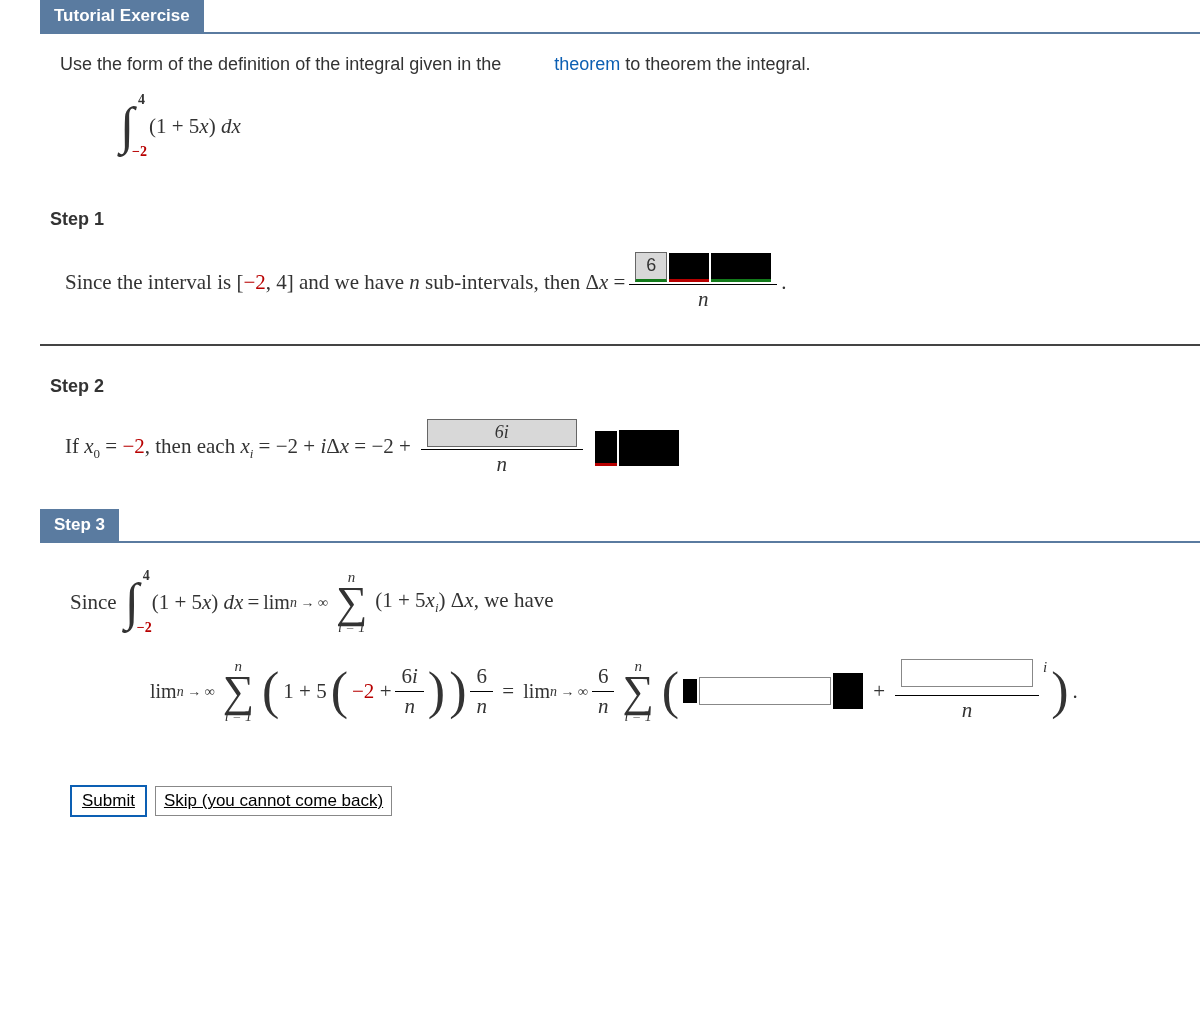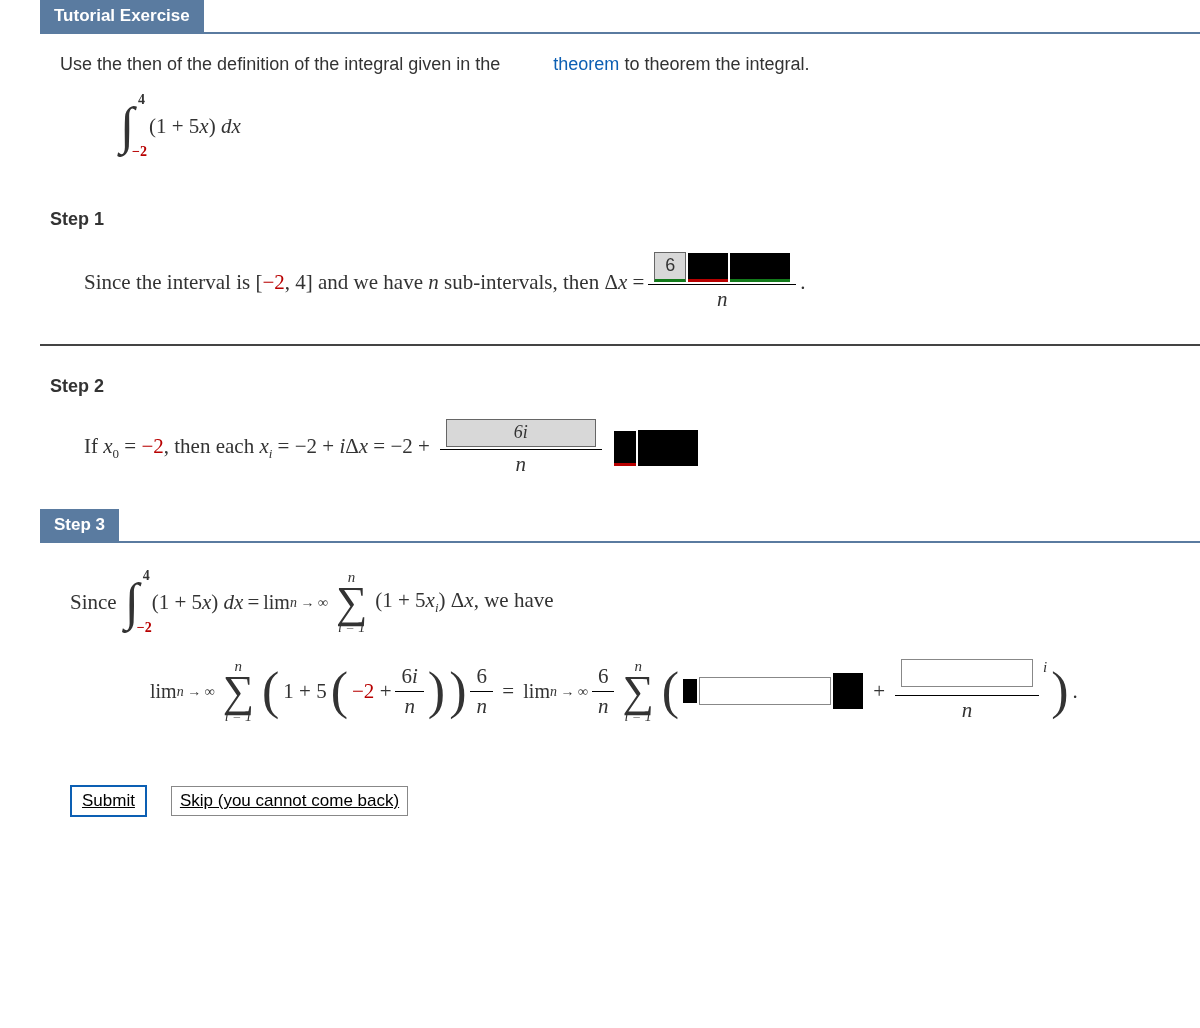--- a/index.html
+++ b/index.html
@@ -57,21 +57,21 @@
   }
 
   
   .it { font-style: italic; font-family: "Times New Roman", serif; font-size: 21px;}
   .serif { font-family: "Times New Roman", serif; font-size: 21px;}
   .row {
     display: flex;
     align-items: center;
     flex-wrap: nowrap;
     gap: 4px;
-    padding-left: 84px;
+    padding-left: 65px;
   }
 
   
   .integral-wrap {
     display: inline-flex;
     align-items: center;
     vertical-align: middle;
   }
   .int-sign-col {
     display: flex;
@@ -162,21 +162,21 @@
     font-family: "Times New Roman", serif;
     font-size: 52px;
     line-height: 40px;
   }
 
   
   .submit-bar {
     margin: 30px 0 0 70px;
     display: flex;
     align-items: center;
-    gap: 24px;
+    gap: 8px;
   }
   .submit-btn {
     border: 2px solid #0c5fb3;
     color: #000;
     background: #fff;
     padding: 4px 10px;
     font-size: 17px;
     text-decoration: underline;
     cursor: pointer;
   }
@@ -191,21 +191,21 @@
 </style>
 </head>
 <body>
 
 <div class="section-divider">
   <div class="section-tab">Tutorial Exercise</div>
   <div class="spacer"></div>
 </div>
 
 <div class="content">
-  <span>Use the then of the definition of the integral given in the </span>
+  <span>Use the form of the definition of the integral given in the </span>
   <a href="#" class="theorem-link">theorem</a>
   <span> to theorem the integral.</span>
 
   <div style="margin-top:18px; padding-left:60px">
     <span class="integral-wrap">
       <span class="int-sign-col">
         <span class="int-sup">4</span>
         <span class="int-sym">∫</span>
         <span class="int-sub">−2</span>
       </span>

